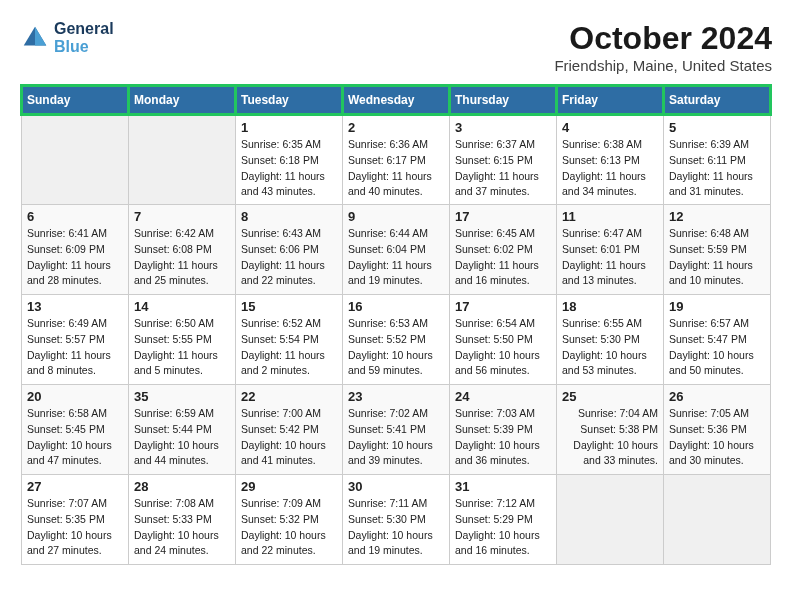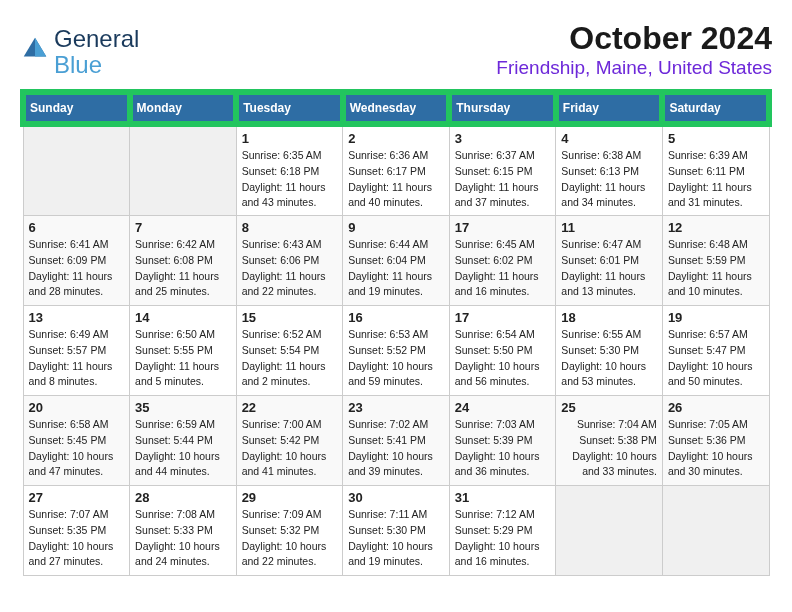--- a/index.html
+++ b/index.html
@@ -14,59 +14,58 @@
       display: flex;
       justify-content: space-between;
       align-items: flex-start;
       margin-bottom: 10px;
     }
     .logo {
       display: flex;
       align-items: center;
     }
     .logo-text {
-      font-size: 24px;
-      font-weight: normal;
+      font-size: 16px;
+      font-weight: bold;
       color: #1a3a5c;
       line-height: 1.1;
-      margin-top: 6px;
     }
     .logo-text span {
       color: #4a9fd4;
     }
     .logo-icon {
       width: 30px;
       height: 30px;
       margin-right: 4px;
     }
     .title-block {
       text-align: right;
     }
     .month-title {
       font-size: 32px;
       font-weight: bold;
       color: #1a1a1a;
     }
     .location {
-      font-size: 19px;
-      color: #6d28d9;
+      font-size: 15px;
+      color: #404040;
     }
     table {
       width: 100%;
       border-collapse: collapse;
       font-size: 11px;
     }
     thead tr th {
       background-color: #2e6da4;
       color: #fff;
       padding: 6px 4px;
       text-align: left;
       font-size: 12px;
       font-weight: bold;
-      border: 6px solid #22c55e;
+      border: 3px solid #22c55e;
     }
     tbody tr td {
       border: 1px solid #ccc;
       vertical-align: top;
       padding: 4px 5px;
       min-height: 80px;
       height: 90px;
       width: calc(100% / 7);
       color: #222;
       font-size: 10.5px;

